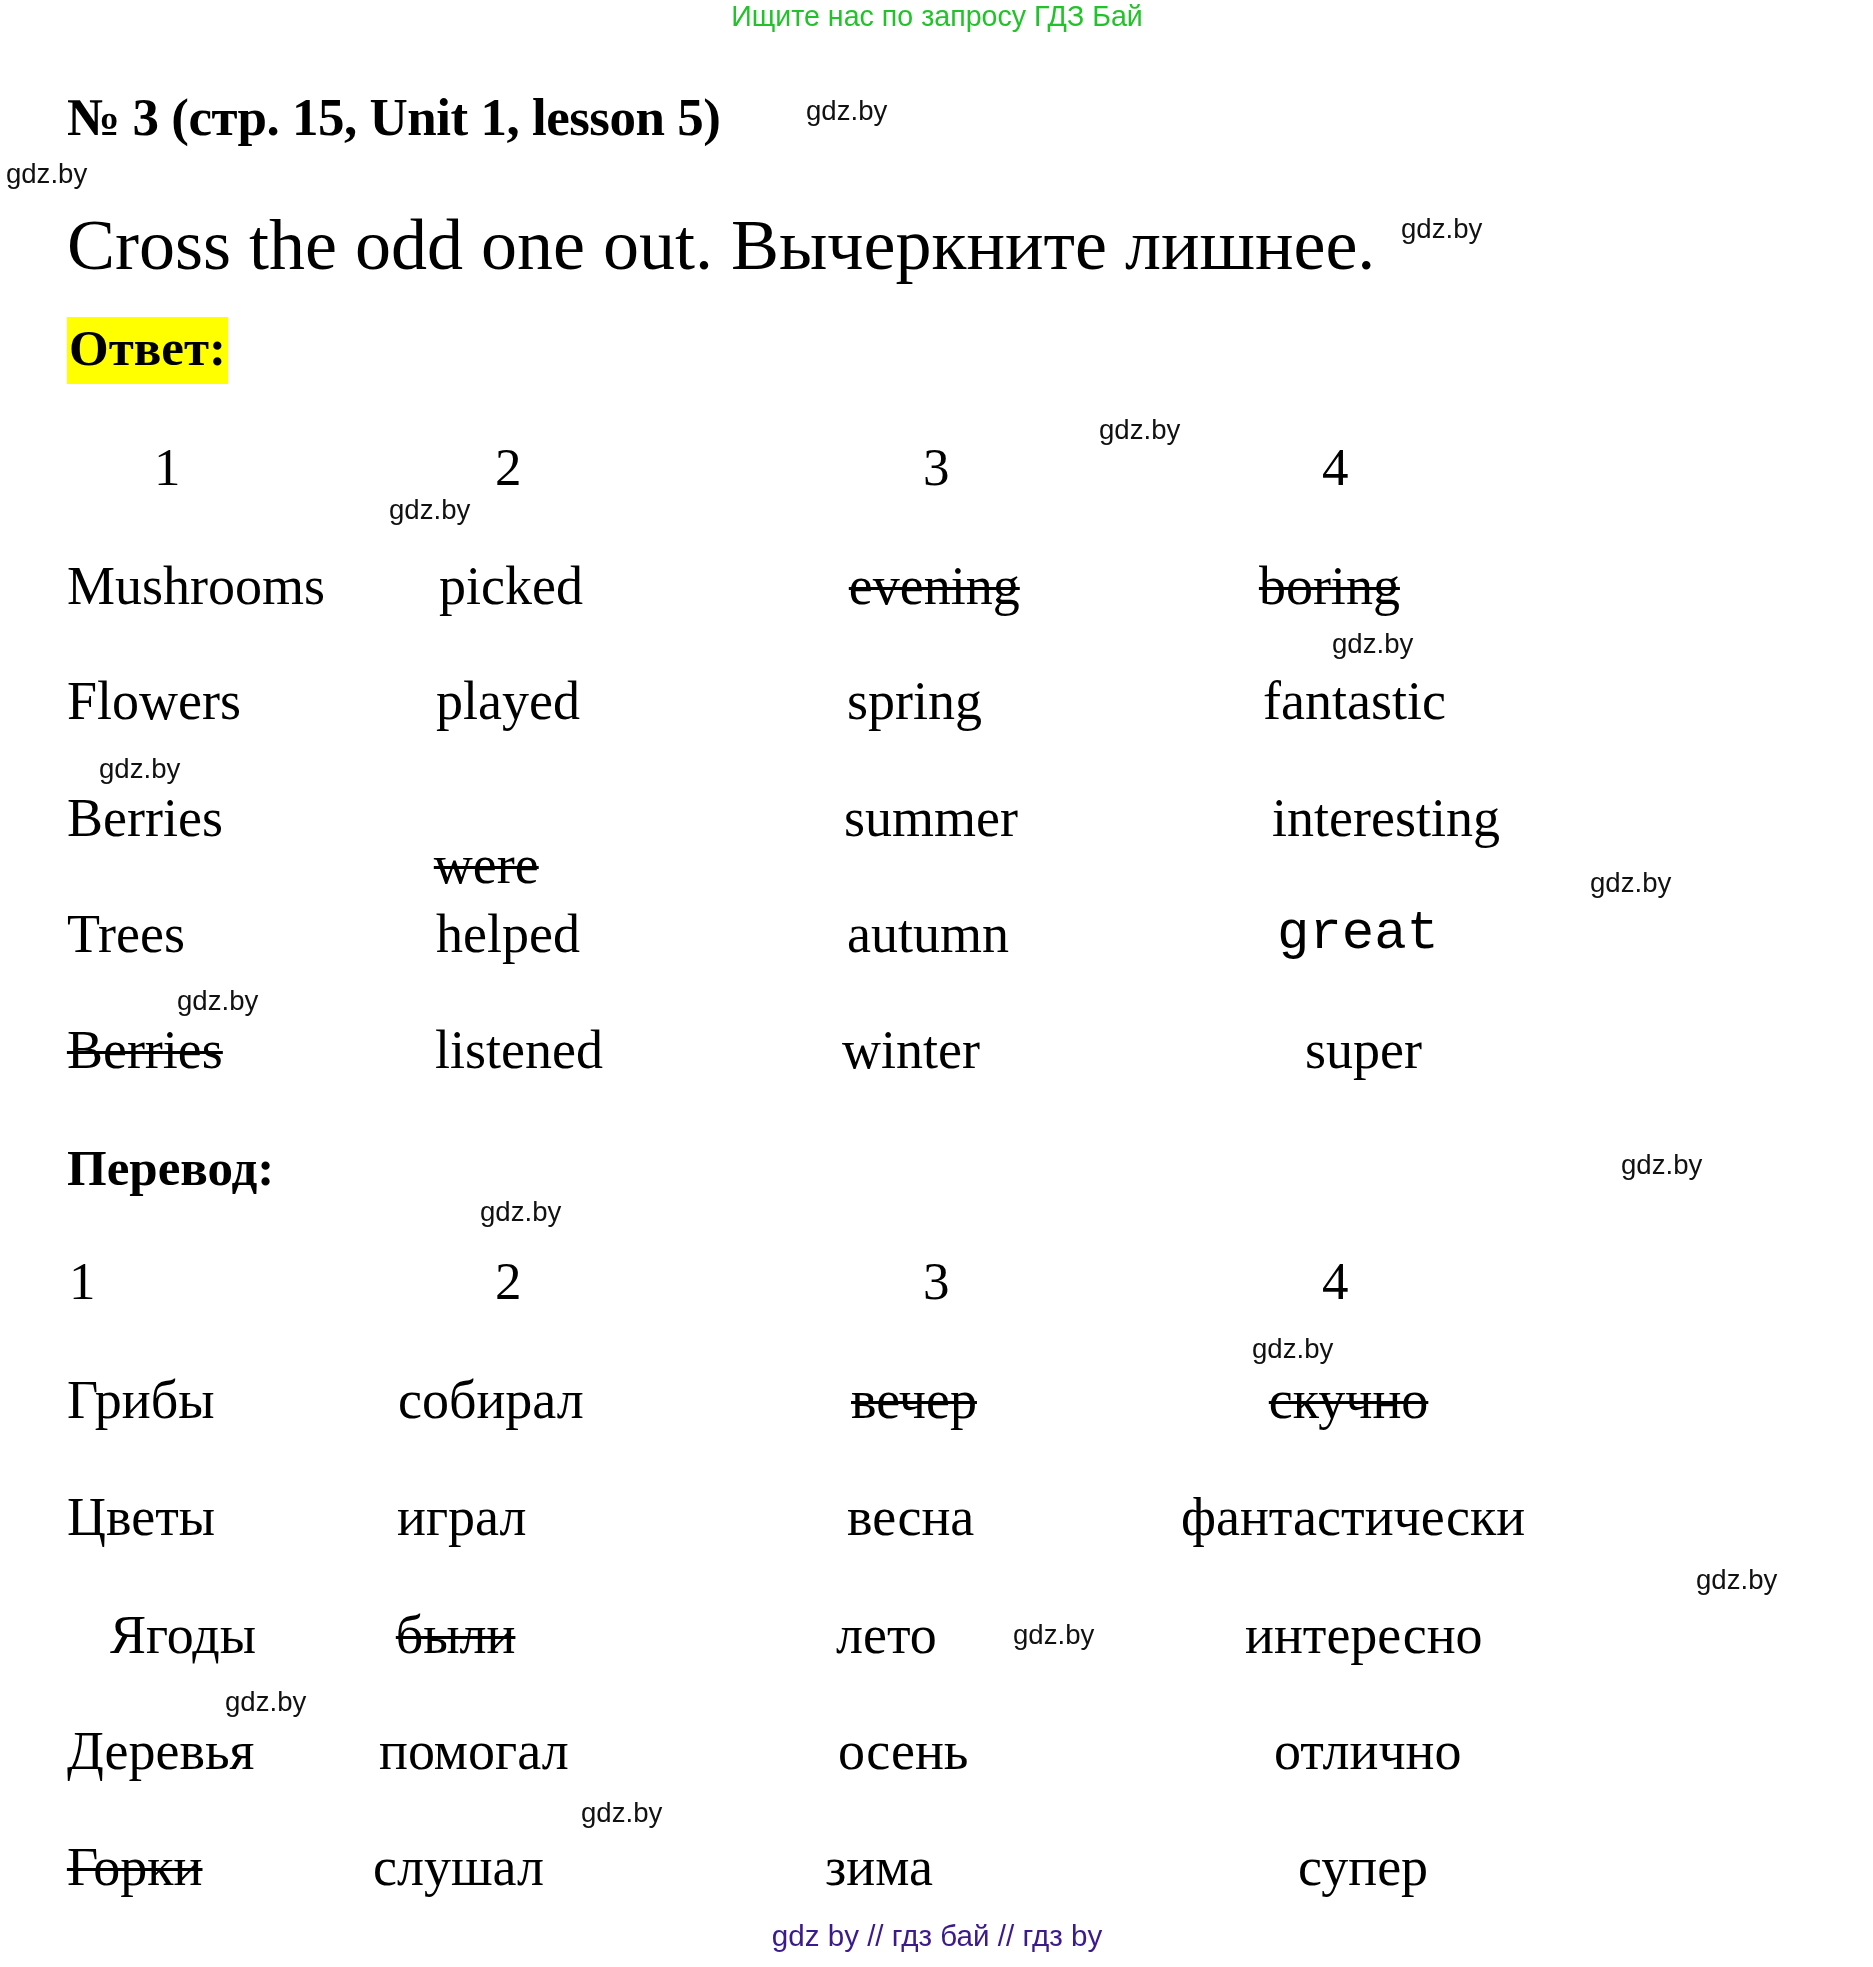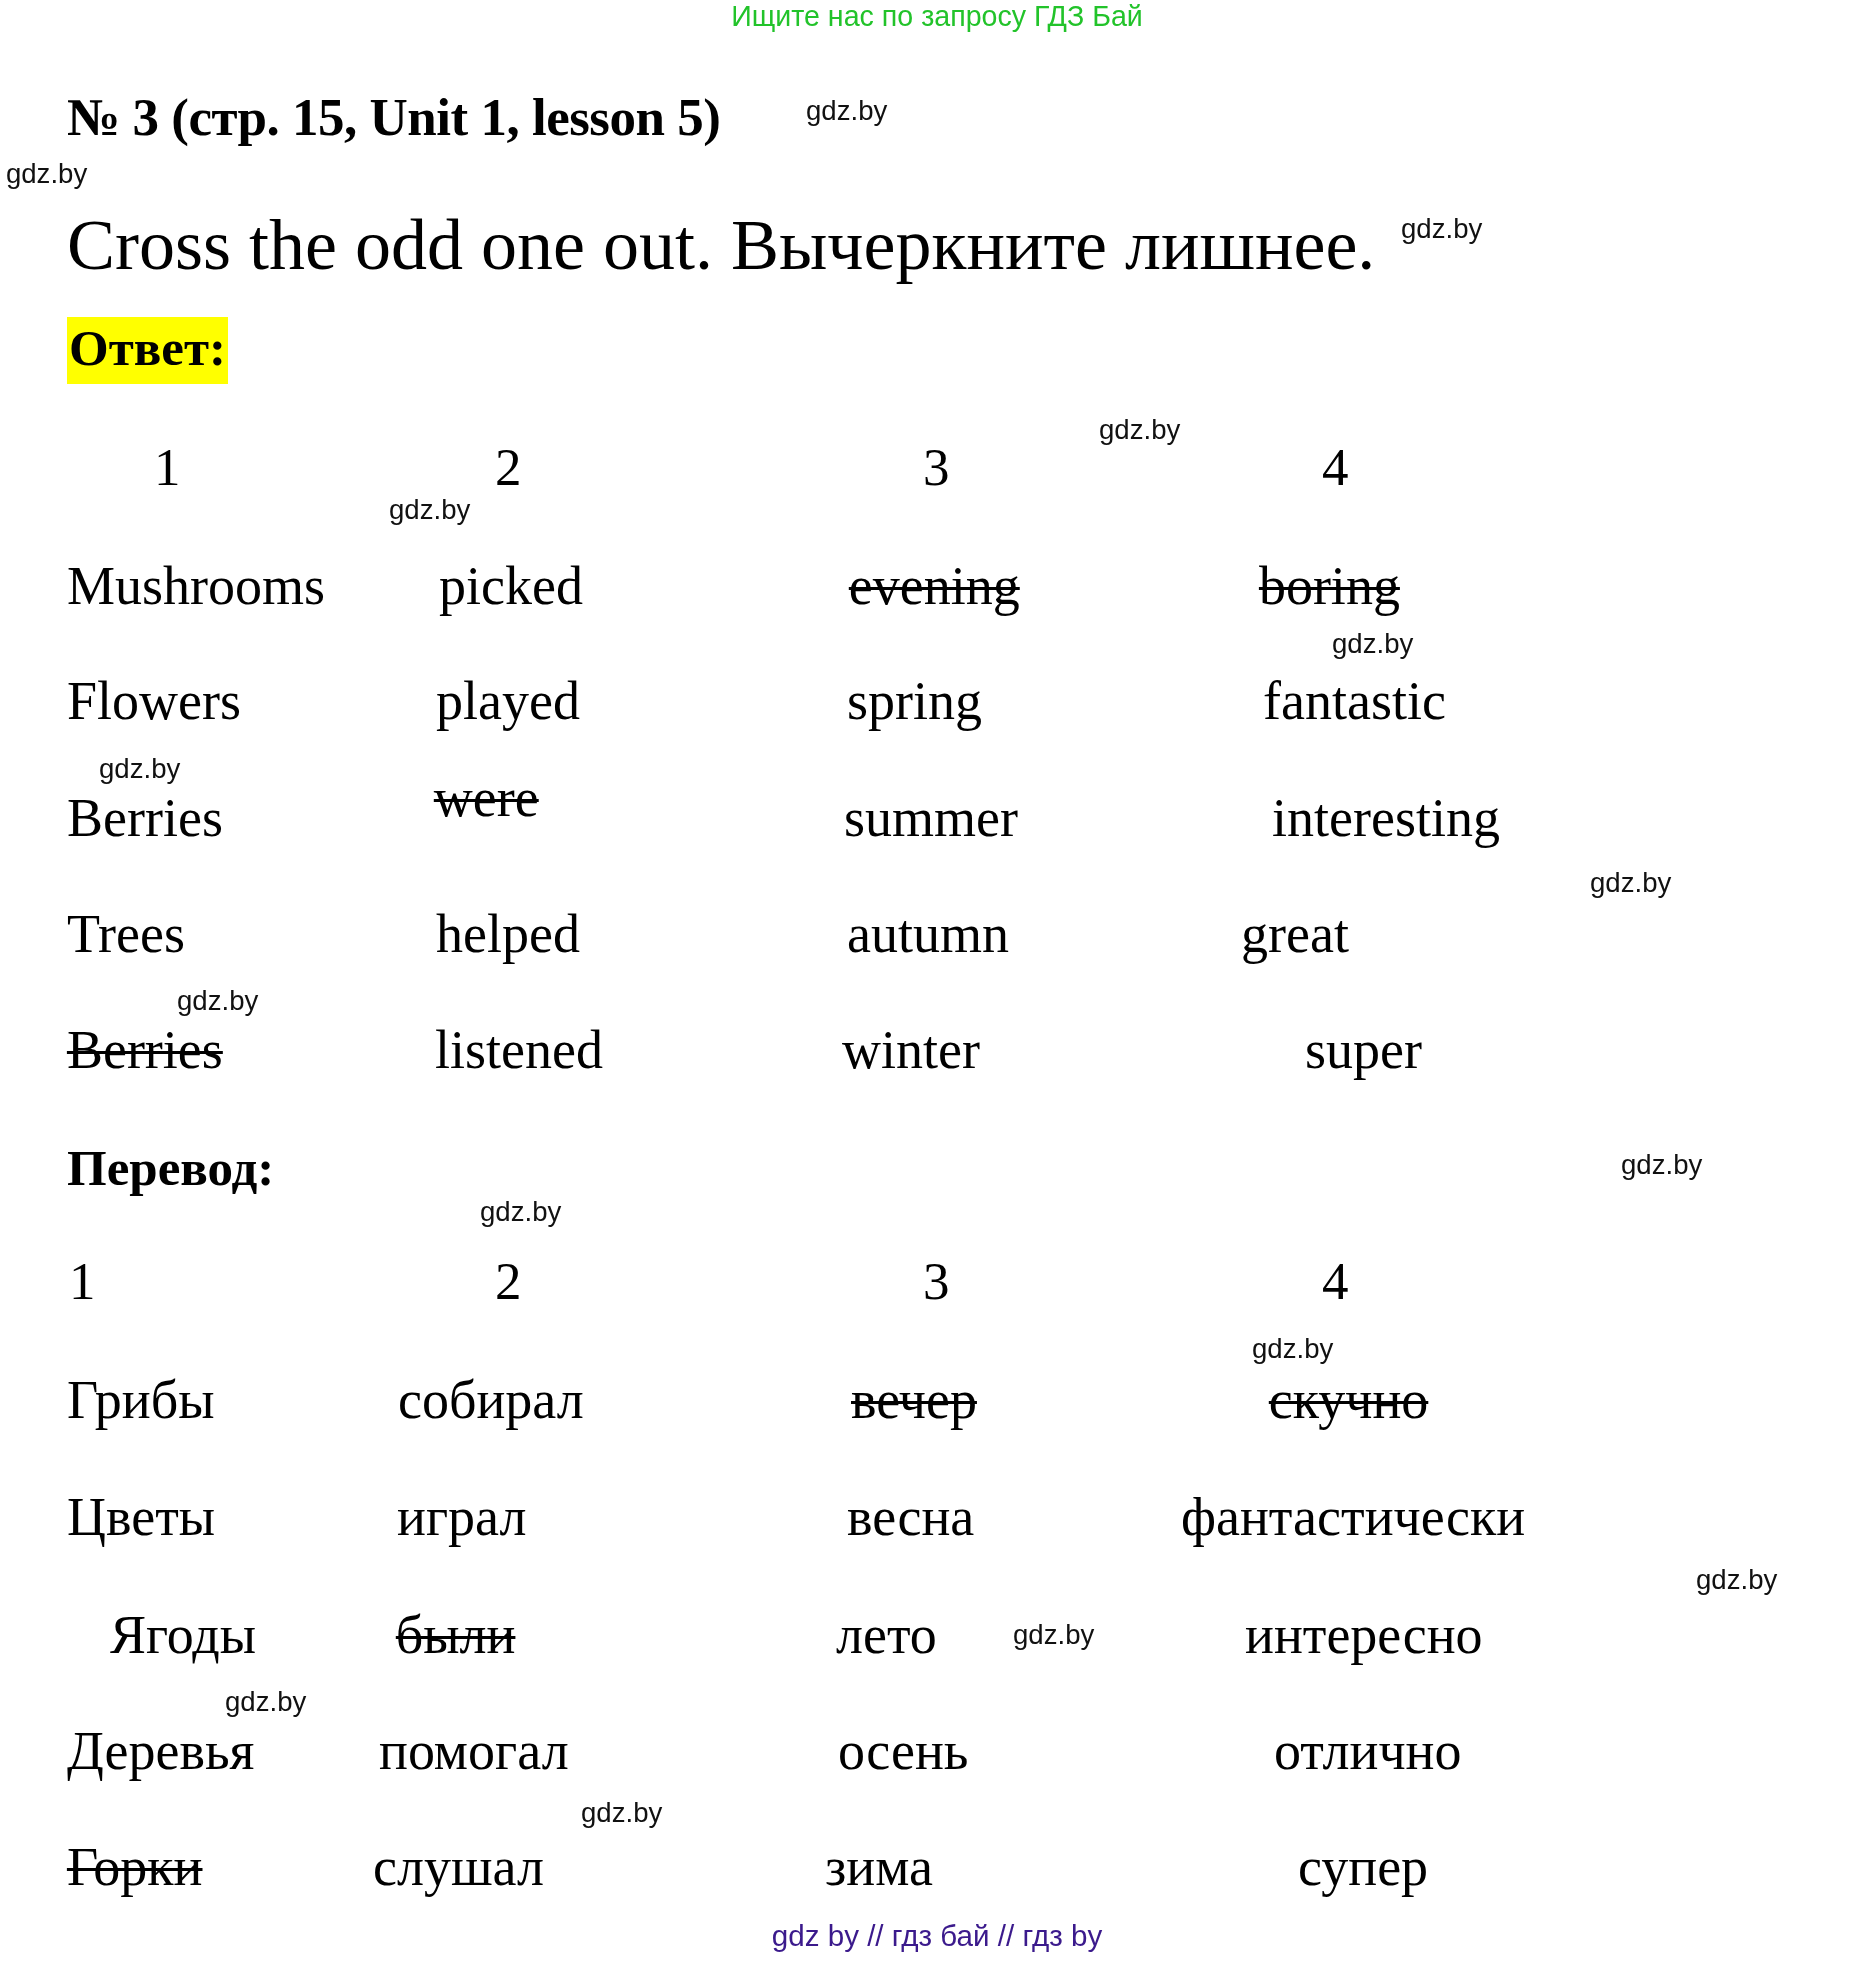--- a/index.html
+++ b/index.html
@@ -47,29 +47,29 @@
   <div class="abs serif word strike" style="left:1249px;top:559px;padding:0 5.9px 0 9.9px;">boring</div>
   <div class="abs sans wm" style="left:1332px;top:630px;">gdz.by</div>
 
   <div class="abs serif word" style="left:67px;top:674px;">Flowers</div>
   <div class="abs serif word" style="left:436px;top:674px;">played</div>
   <div class="abs serif word" style="left:847px;top:674px;">spring</div>
   <div class="abs serif word" style="left:1263px;top:674px;">fantastic</div>
   <div class="abs sans wm" style="left:99px;top:755px;">gdz.by</div>
 
   <div class="abs serif word" style="left:67px;top:791px;">Berries</div>
-  <div class="abs serif word strike" style="left:420px;top:771px;padding:0 19.7px 0 13.8px;">were</div>
+  <div class="abs serif word strike" style="left:420px;top:838px;padding:0 19.7px 0 13.8px;">were</div>
   <div class="abs serif word" style="left:844px;top:791px;">summer</div>
   <div class="abs serif word" style="left:1272px;top:791px;">interesting</div>
   <div class="abs sans wm" style="left:1590px;top:869px;">gdz.by</div>
 
   <div class="abs serif word" style="left:67px;top:907px;">Trees</div>
   <div class="abs serif word" style="left:436px;top:907px;">helped</div>
   <div class="abs serif word" style="left:847px;top:907px;">autumn</div>
-  <div class="abs serif word" style="left:1241px;top:907px;">great</div>
+  <div class="abs serif word" style="left:1277px;top:907px;font-family:Liberation Mono, monospace;">great</div>
   <div class="abs sans wm" style="left:177px;top:987px;">gdz.by</div>
 
   <div class="abs serif word strike" style="left:63px;top:1023px;padding:0 13.8px 0 3.9px;">Berries</div>
   <div class="abs serif word" style="left:435px;top:1023px;">listened</div>
   <div class="abs serif word" style="left:842px;top:1023px;">winter</div>
   <div class="abs serif word" style="left:1276px;top:1023px;margin-left:29px;">super</div>
 
   <div class="abs serif section" style="left:67px;top:1143px;">Перевод:</div>
   <div class="abs sans wm" style="left:1621px;top:1151px;">gdz.by</div>
   <div class="abs sans wm" style="left:480px;top:1198px;">gdz.by</div>

